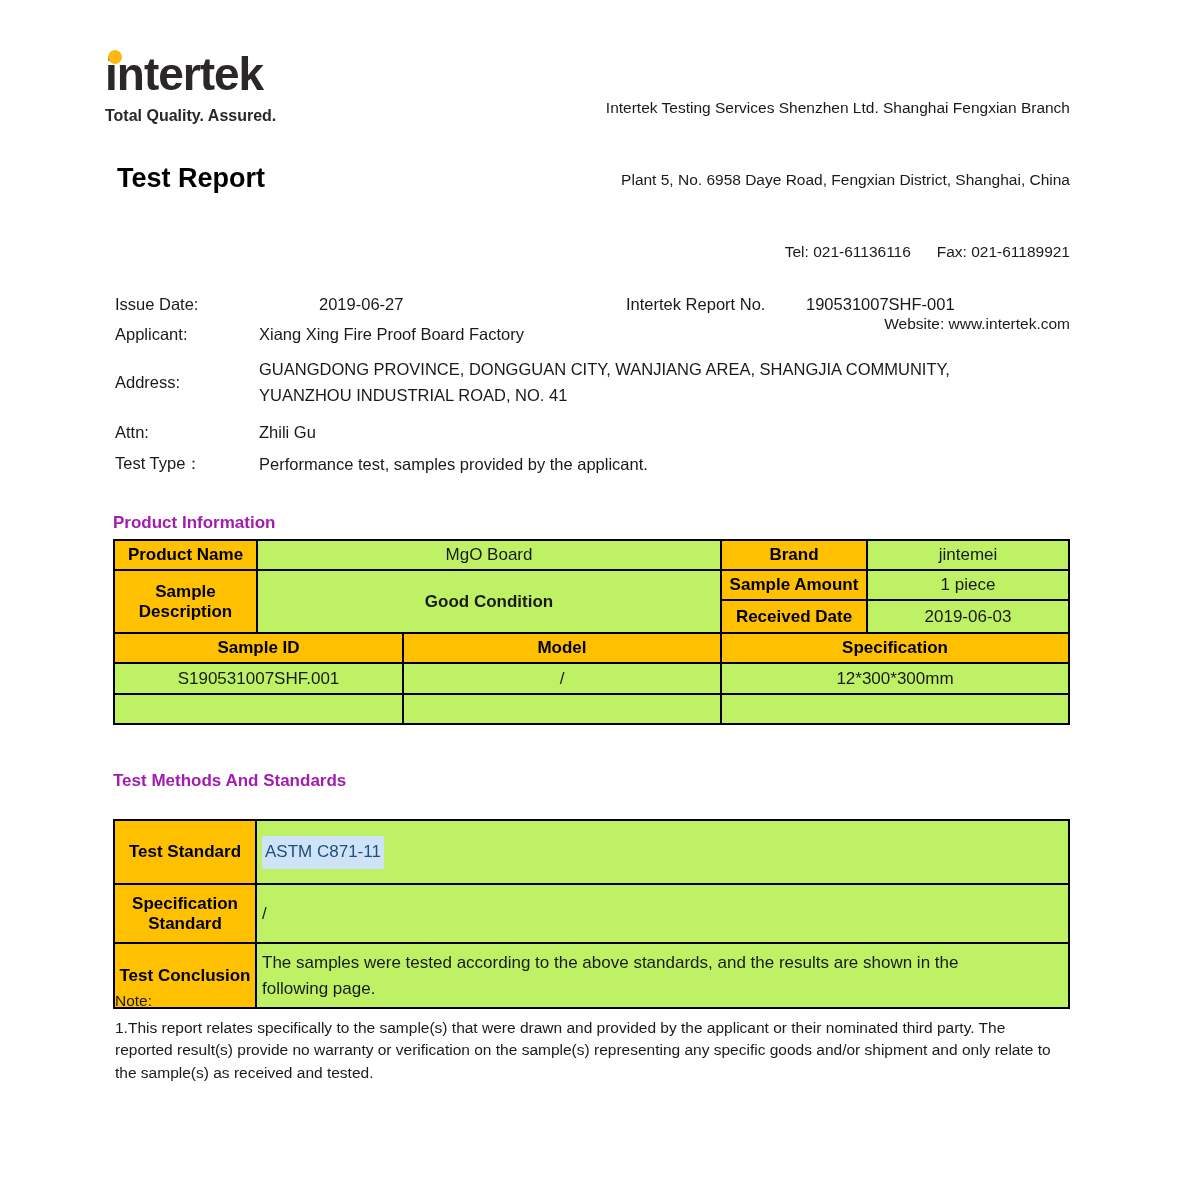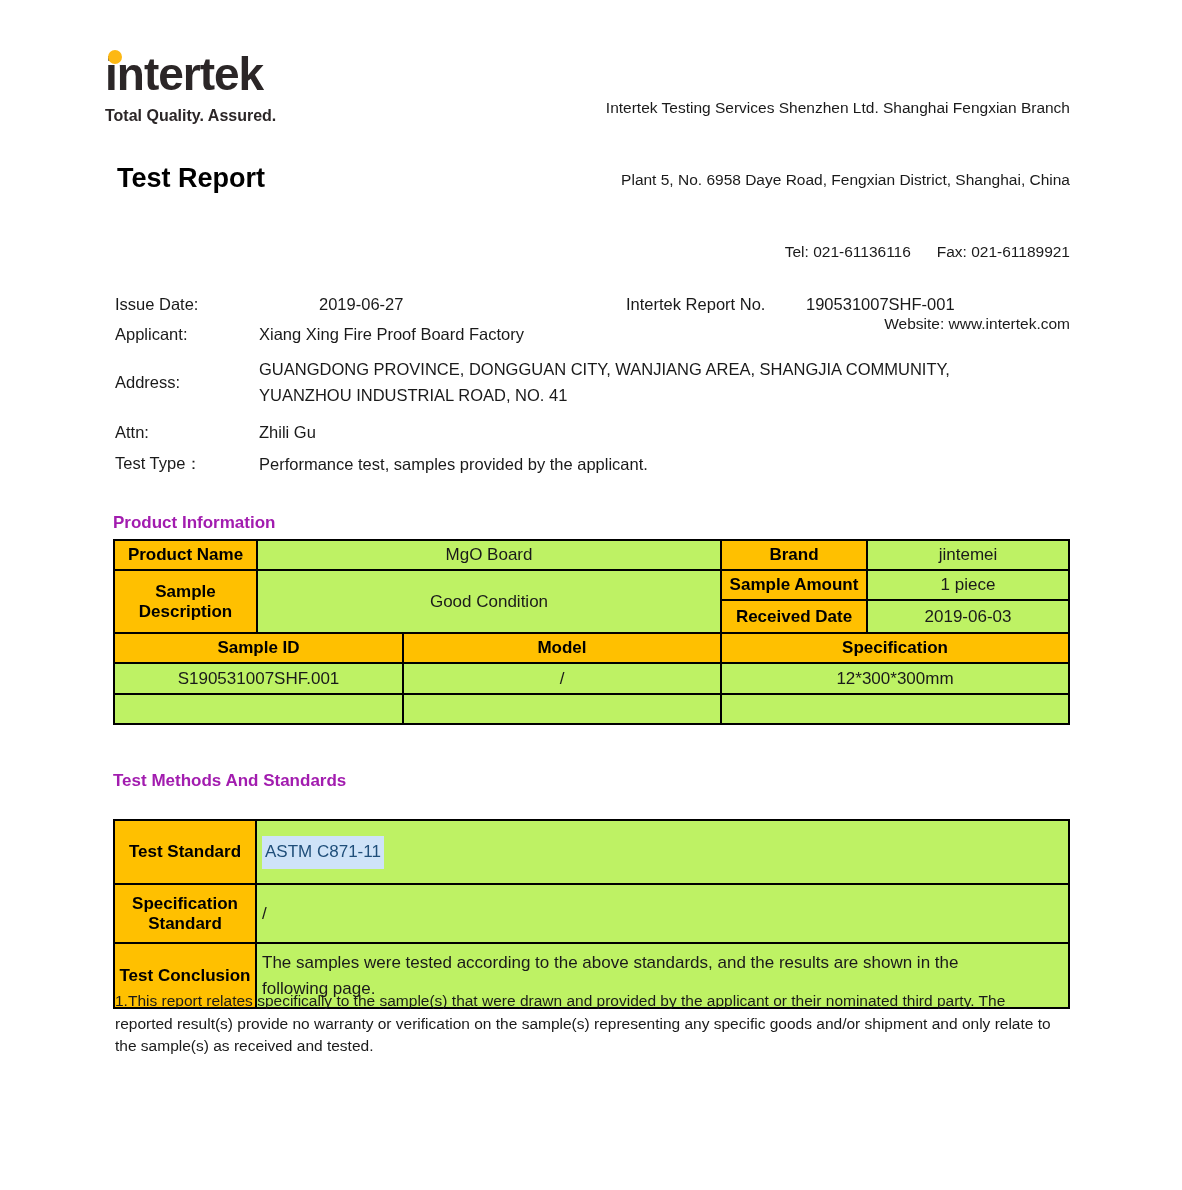--- a/index.html
+++ b/index.html
@@ -43,21 +43,21 @@
   .product-section { position:absolute; top:513px; left:113px; width:957px; }
   .methods-section { position:absolute; top:771px; left:113px; width:957px; }
 
   
   .grid { display:grid; background:#000; gap:2px; border:2px solid #000; width:957px; }
   .grid > div { background:#bef264; display:flex; align-items:center; justify-content:center; font-size:17px; text-align:center; }
   .grid > div.ylab { background:#ffc000; font-weight:bold; color:#000; line-height:20px; }
   .grid > div.left { justify-content:flex-start; text-align:left; }
 
   .pgrid1 { grid-template-columns:141px 462px 144px 1fr; grid-template-rows:28px 28px 31px; }
-  .span2 { grid-row:span 2; }
+  .span2 { grid-row:span 2;font-weight:bold; }
   .pgrid2 { grid-template-columns:287px 316px 1fr; grid-template-rows:28px 29px 28px; border-top:0; }
 
   .mgrid { grid-template-columns:140px 1fr; grid-template-rows:62px 57px 63px;margin-top:28px; }
   .mgrid .content { padding:4px 55px 4px 5px; line-height:26px; }
   .hl {
     background:#cfe3f8; color:#1f4e79;
     padding:3px 3px 4px 3px; display:inline-block;
   }
 
   
@@ -157,16 +157,17 @@
 
       <div class="ylab">Specification Standard</div>
       <div class="left content">/</div>
 
       <div class="ylab">Test Conclusion</div>
       <div class="left content">The samples were tested according to the above standards, and the results are shown in the following page.</div>
     </div>
   </div>
 
   <div class="note-block">
+    <div class="note-label">Note:</div>
     <div>1.This report relates specifically to the sample(s) that were drawn and provided by the applicant or their nominated third party. The reported result(s) provide no warranty or verification on the sample(s) representing any specific goods and/or shipment and only relate to the sample(s) as received and tested.</div>
   </div>
 
 </div>
 
 </body></html>

